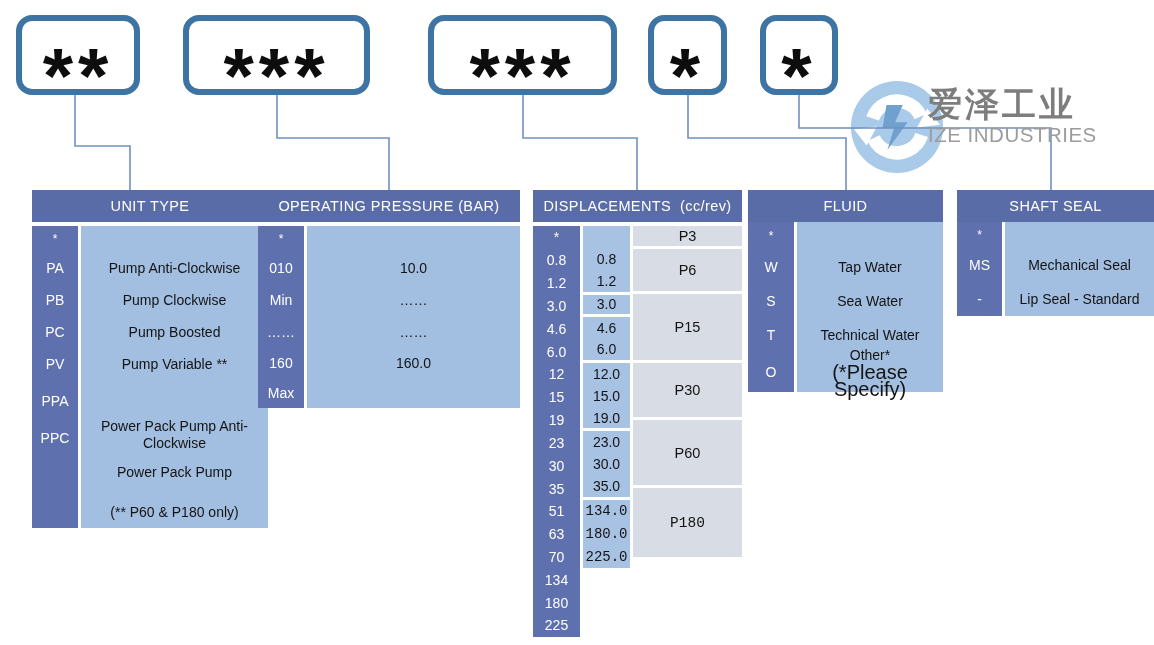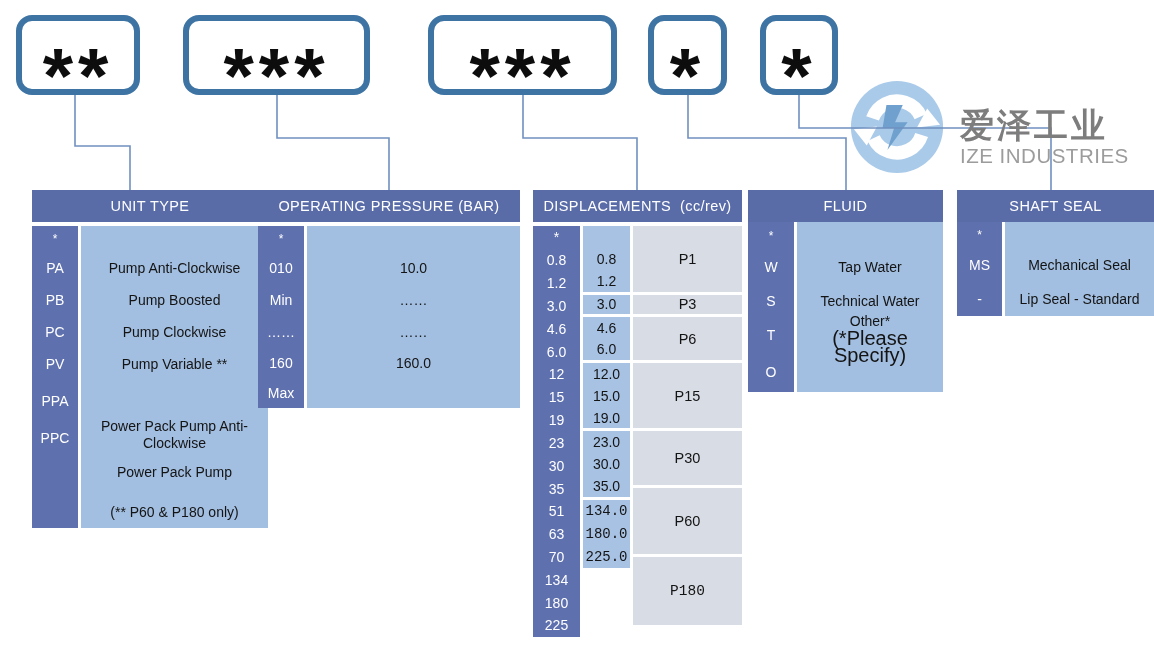--- a/index.html
+++ b/index.html
@@ -12,21 +12,21 @@
             display:flex;align-items:center;justify-content:center;}
   .code-box .stars{font-size:78px;font-weight:700;color:#0d0d0d;letter-spacing:5px;
                    line-height:0;transform:translateY(0.27em);}
 
   
   svg.connectors{position:absolute;left:0;top:0;pointer-events:none;}
   svg.connectors polyline{fill:none;stroke:#7090C0;stroke-width:1.6px;}
 
   
   .logo-icon{position:absolute;left:849px;top:79px;width:96px;height:96px;}
-  .logo-text{position:absolute;left:960px;top:86px;width:190px;margin-top:21px;}
+  .logo-text{position:absolute;left:928px;top:86px;width:190px;}
   .logo-cn{font-size:34px;font-weight:700;color:#7D7D7D;letter-spacing:3px;line-height:36px;}
   .logo-en{font-size:20.5px;color:#9C9C9C;letter-spacing:0.5px;line-height:22px;margin-top:2px;}
 
   
   .tbl{position:absolute;top:190px;}
   .hdr{height:32px;background:#5A6CA8;color:#fff;font-size:14.5px;letter-spacing:0.4px;
        display:flex;align-items:center;justify-content:center;white-space:pre;}
   .tbody{display:flex;}
   .gap4{margin-top:4px;}
   .col{display:flex;flex-direction:column;}
@@ -103,22 +103,22 @@
         <div class="row" style="height:32px;">PB</div>
         <div class="row" style="height:32px;">PC</div>
         <div class="row" style="height:32px;">PV</div>
         <div class="row" style="height:42px;">PPA</div>
         <div class="row" style="height:32px;">PPC</div>
         <div class="row" style="height:32px;"></div>
       </div>
       <div class="col col-lbl" style="width:187px;">
         <div class="row" style="height:26px;"></div>
         <div class="row" style="height:32px;">Pump Anti-Clockwise</div>
+        <div class="row" style="height:32px;">Pump Clockwise</div>
         <div class="row" style="height:32px;">Pump Boosted</div>
-        <div class="row" style="height:32px;">Pump Clockwise</div>
         <div class="row" style="height:32px;">Pump Variable **</div>
         <div class="row" style="height:42px;padding:0 14px;box-sizing:border-box;margin-top:34px;">Power Pack Pump Anti-Clockwise</div>
         <div class="row" style="height:32px;">Power Pack Pump</div>
         <div class="row" style="height:32px;margin-top:8px;">(** P60 &amp; P180 only)</div>
       </div>
     </div>
   </div>
 
   <div class="tbl" style="left:258px;width:262px;">
     <div class="hdr">OPERATING PRESSURE (BAR)</div>
@@ -188,21 +188,20 @@
           <div class="line">30.0</div>
           <div class="line">35.0</div>
         </div>
         <div class="dcell last" style="height:68.5px;">
           <div class="line">134.0</div>
           <div class="line">180.0</div>
           <div class="line">225.0</div>
         </div>
       </div>
       <div class="dgrps">
-        <div class="gcell" style="height:65.5px;">P1</div>
         <div class="gcell" style="height:19.8px;">P3</div>
         <div class="gcell" style="height:42.7px;">P6</div>
         <div class="gcell" style="height:65.5px;">P15</div>
         <div class="gcell" style="height:54px;">P30</div>
         <div class="gcell" style="height:65.5px;">P60</div>
         <div class="gcell last" style="height:68.5px;">P180</div>
       </div>
     </div>
   </div>
 
@@ -212,20 +211,21 @@
       <div class="col col-code" style="width:46px;">
         <div class="row star-row" style="height:28px;">*</div>
         <div class="row" style="height:34px;">W</div>
         <div class="row" style="height:34px;">S</div>
         <div class="row" style="height:34px;">T</div>
         <div class="row" style="height:40px;">O</div>
       </div>
       <div class="col col-lbl" style="width:146px;">
         <div class="row" style="height:28px;"></div>
         <div class="row" style="height:34px;">Tap Water</div>
+        <div class="row" style="height:34px;">Sea Water</div>
         <div class="row" style="height:34px;">Technical Water</div>
         <div class="row" style="height:40px;">
           <span>Other*</span>
           <span class="sub">(*Please Specify)</span>
         </div>
       </div>
     </div>
   </div>
 
   <div class="tbl" style="left:957px;width:197px;">

